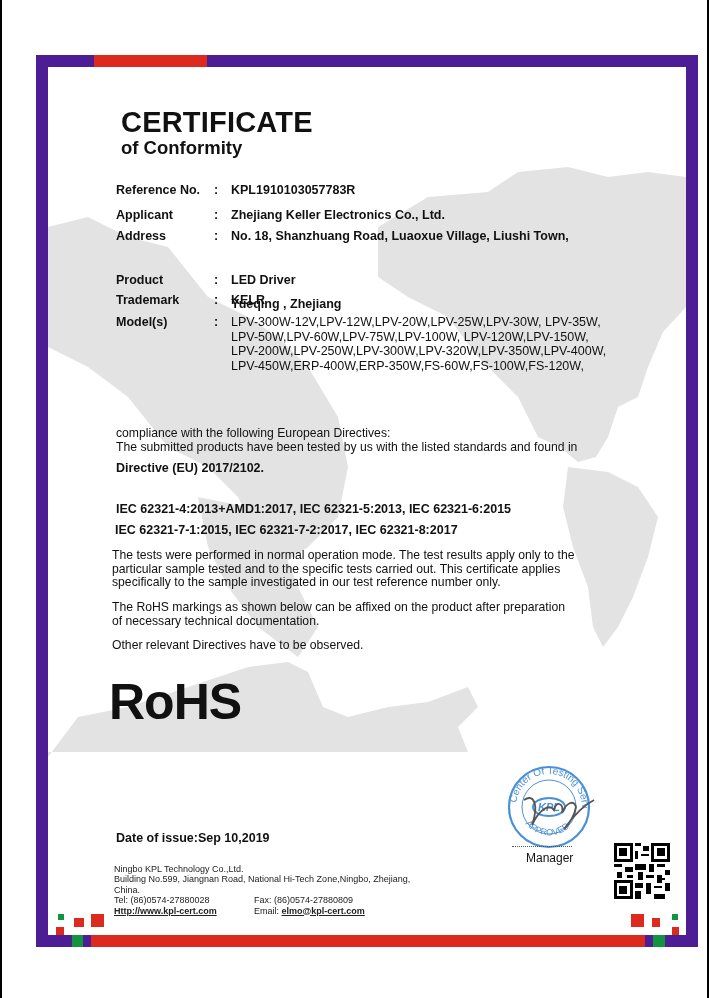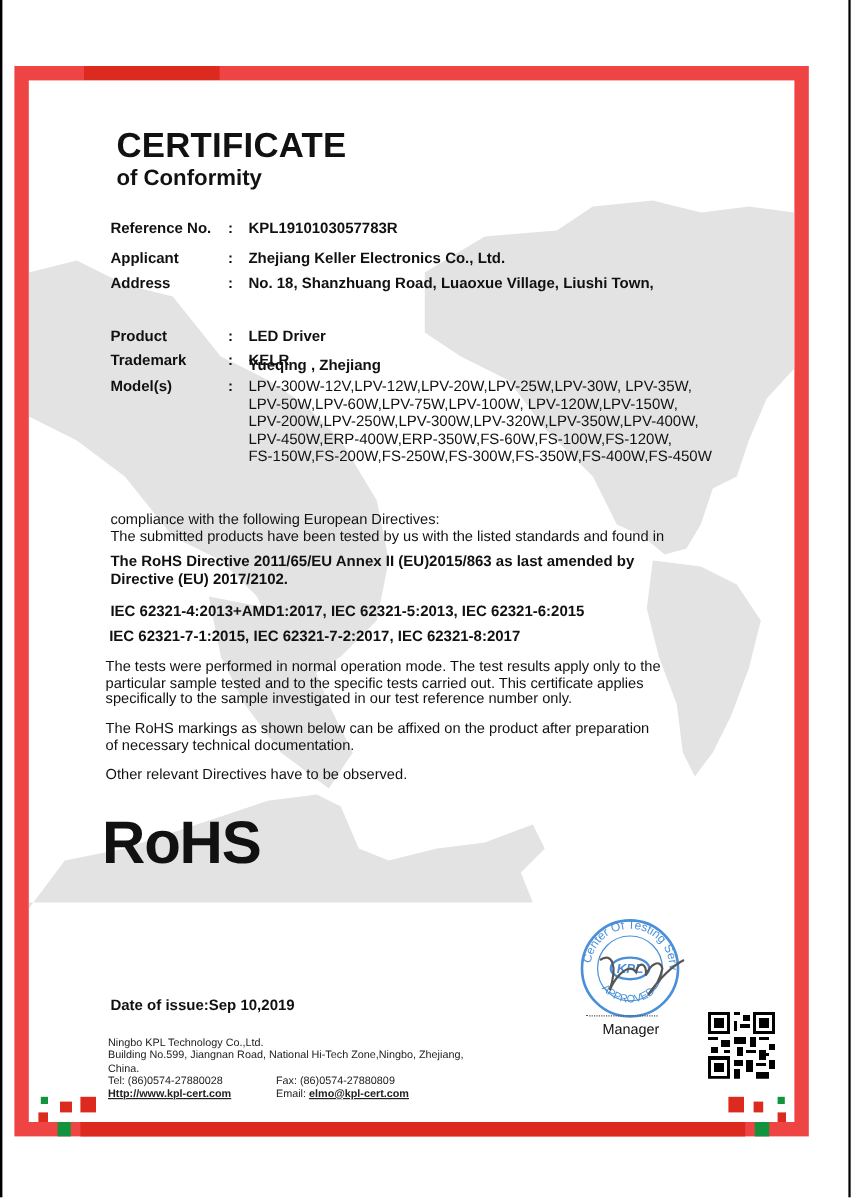--- a/index.html
+++ b/index.html
@@ -1,21 +1,21 @@
 <!DOCTYPE html>
 <html><head>
   <meta charset="utf-8">
   <style>
     * { box-sizing: border-box; margin: 0; padding: 0; }
     html, body { width: 709px; height: 998px; overflow: hidden; background: #ffffff; }
     body { position: relative; font-family: "Liberation Sans", sans-serif; color: #111; }
     .edge-left { position: absolute; left: 0; top: 0; width: 2px; height: 998px; background: #000; }
     .edge-right { position: absolute; right: 0; top: 0; width: 2px; height: 998px; background: #000; }
 
-    .frame { position: absolute; left: 12px; top: 55px; width: 662px; height: 892px; background: #ef4444; }
+    .frame { position: absolute; left: 36px; top: 55px; width: 662px; height: 892px; background: #4c1d95; }
     .inner { position: absolute; left: 12px; top: 12px; width: 638px; height: 868px; background: #fff; overflow: hidden; }
     .top-red { position: absolute; left: 58px; top: 0; width: 113px; height: 12px; background: #dc2a1f; }
 
     .bottom-red { position: absolute; left: 55px; top: 880px; width: 554px; height: 12px; background: #dc2a1f; }
     .bottom-green-l { position: absolute; left: 36px; top: 880px; width: 11px; height: 12px; background: #12943e; }
     .bottom-green-r { position: absolute; left: 617px; top: 880px; width: 12px; height: 12px; background: #12943e; }
 
     .sq { position: absolute; }
     .red { background: #dc2a1f; }
     .green { background: #12943e; }
@@ -103,30 +103,28 @@
         <span class="value">KELR</span>
       </div>
       <div class="field" style="top:248px;">
         <span class="label">Model(s)</span>
         <span class="colon">:</span>
         <div class="models" style="top:0;">
           <div>LPV-300W-12V,LPV-12W,LPV-20W,LPV-25W,LPV-30W, LPV-35W,</div>
           <div>LPV-50W,LPV-60W,LPV-75W,LPV-100W, LPV-120W,LPV-150W,</div>
           <div>LPV-200W,LPV-250W,LPV-300W,LPV-320W,LPV-350W,LPV-400W,</div>
           <div>LPV-450W,ERP-400W,ERP-350W,FS-60W,FS-100W,FS-120W,</div>
-          <div>FS-150W,FS-200W,FS-250W,FS-300W,FS-350W,FS-400W,FS-450W</div>
         </div>
       </div>
 
       <div class="para" style="left:68px; top:360px;">
         <div>compliance with the following European Directives:</div>
         <div>The submitted products have been tested by us with the listed standards and found in</div>
       </div>
       <div class="para bold" style="left:68px; top:394px;">
-        <div>The RoHS Directive 2011/65/EU Annex II (EU)2015/863 as last amended by</div>
         <div>Directive (EU) 2017/2102.</div>
       </div>
       <div class="para bold" style="left:68px; top:435px;">IEC 62321-4:2013+AMD1:2017, IEC 62321-5:2013, IEC 62321-6:2015</div>
       <div class="para bold" style="left:67px; top:456px;">IEC 62321-7-1:2015, IEC 62321-7-2:2017, IEC 62321-8:2017</div>
 
       <div class="para" style="left:64px; top:482px;">
         <div>The tests were performed in normal operation mode. The test results apply only to the</div>
         <div>particular sample tested and to the specific tests carried out. This certificate applies</div>
         <div>specifically to the sample investigated in our test reference number only.</div>
       </div>

